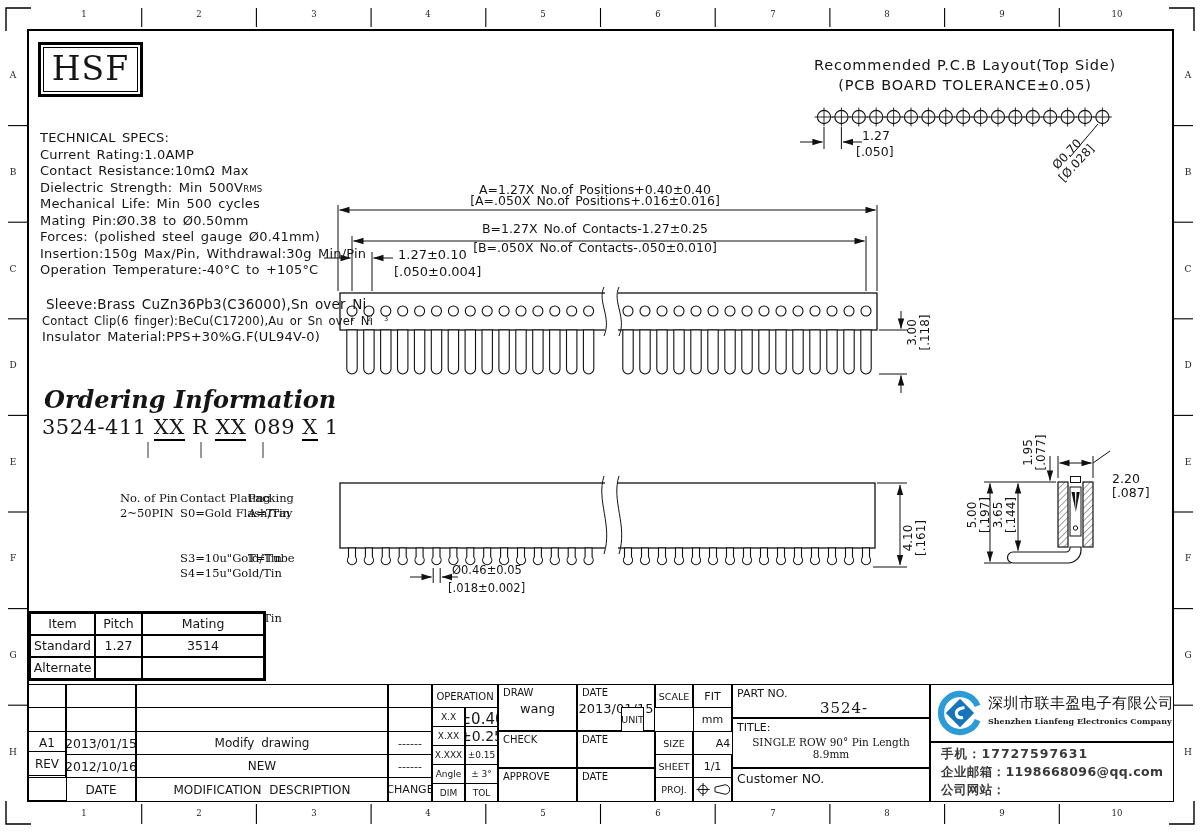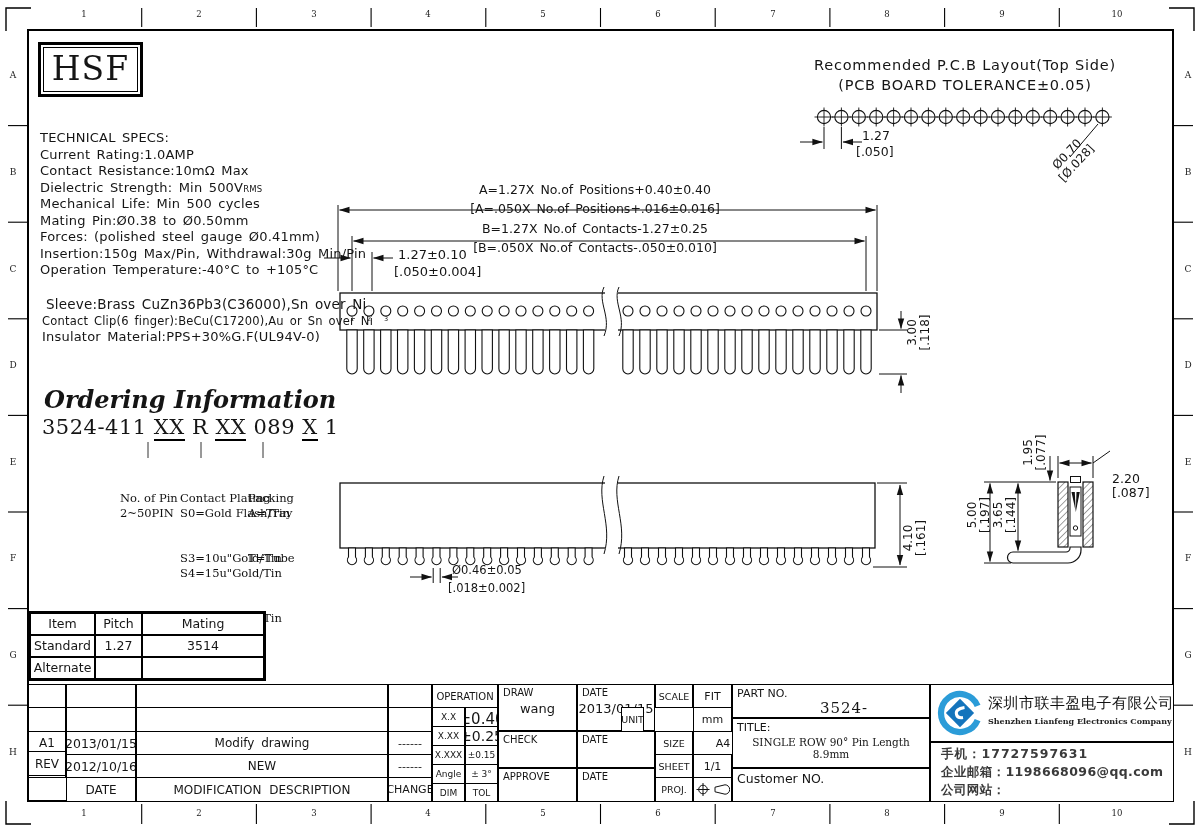--- a/index.html
+++ b/index.html
@@ -344,21 +344,21 @@
 <div class="ab cad c" style="left:790px;top:57px;width:350px;font-size:14.5px;letter-spacing:.8px">Recommended P.C.B Layout(Top Side)</div>
 <div class="ab cad c" style="left:790px;top:77px;width:350px;font-size:14.5px;letter-spacing:.8px">(PCB BOARD TOLERANCE±0.05)</div>
 <div class="dim" style="left:862px;top:128px">1.27</div>
 <div class="dim" style="left:856px;top:144px">[.050]</div>
 <div class="vdim" style="left:1042px;top:172px;width:60px;transform:rotate(-47deg)">
   <div>Ø0.70</div>
     <div>[Ø.028]</div>
 </div>
 
 <div class="ab cad c" style="left:430px;top:182px;width:330px;font-size:12.5px;word-spacing:2px">A=1.27X No.of Positions+0.40±0.40</div>
-<div class="ab cad c" style="left:430px;top:201px;width:330px;font-size:12.5px;word-spacing:2px">[A=.050X No.of Positions+.016±0.016]</div>
+<div class="ab cad c" style="left:430px;top:193px;width:330px;font-size:12.5px;word-spacing:2px">[A=.050X No.of Positions+.016±0.016]</div>
 <div class="ab cad c" style="left:430px;top:221px;width:330px;font-size:12.5px;word-spacing:2px">B=1.27X No.of Contacts-1.27±0.25</div>
 <div class="ab cad c" style="left:430px;top:240px;width:330px;font-size:12.5px;word-spacing:2px">[B=.050X No.of Contacts-.050±0.010]</div>
 
 <div class="dim" style="left:398px;top:247px;font-size:13px">1.27±0.10</div>
 <div class="dim" style="left:394px;top:264px;font-size:13px">[.050±0.004]</div>
 <div class="ab cad" style="left:349px;top:315px;width:6px;font-size:6.5px;text-align:center">1</div>
 <div class="ab cad" style="left:366px;top:315px;width:6px;font-size:6.5px;text-align:center">2</div>
 <div class="ab cad" style="left:383px;top:315px;width:6px;font-size:6.5px;text-align:center">3</div>
 <div class="vdim" style="left:906px;top:380px;width:95px">
   <div>3.00</div>

